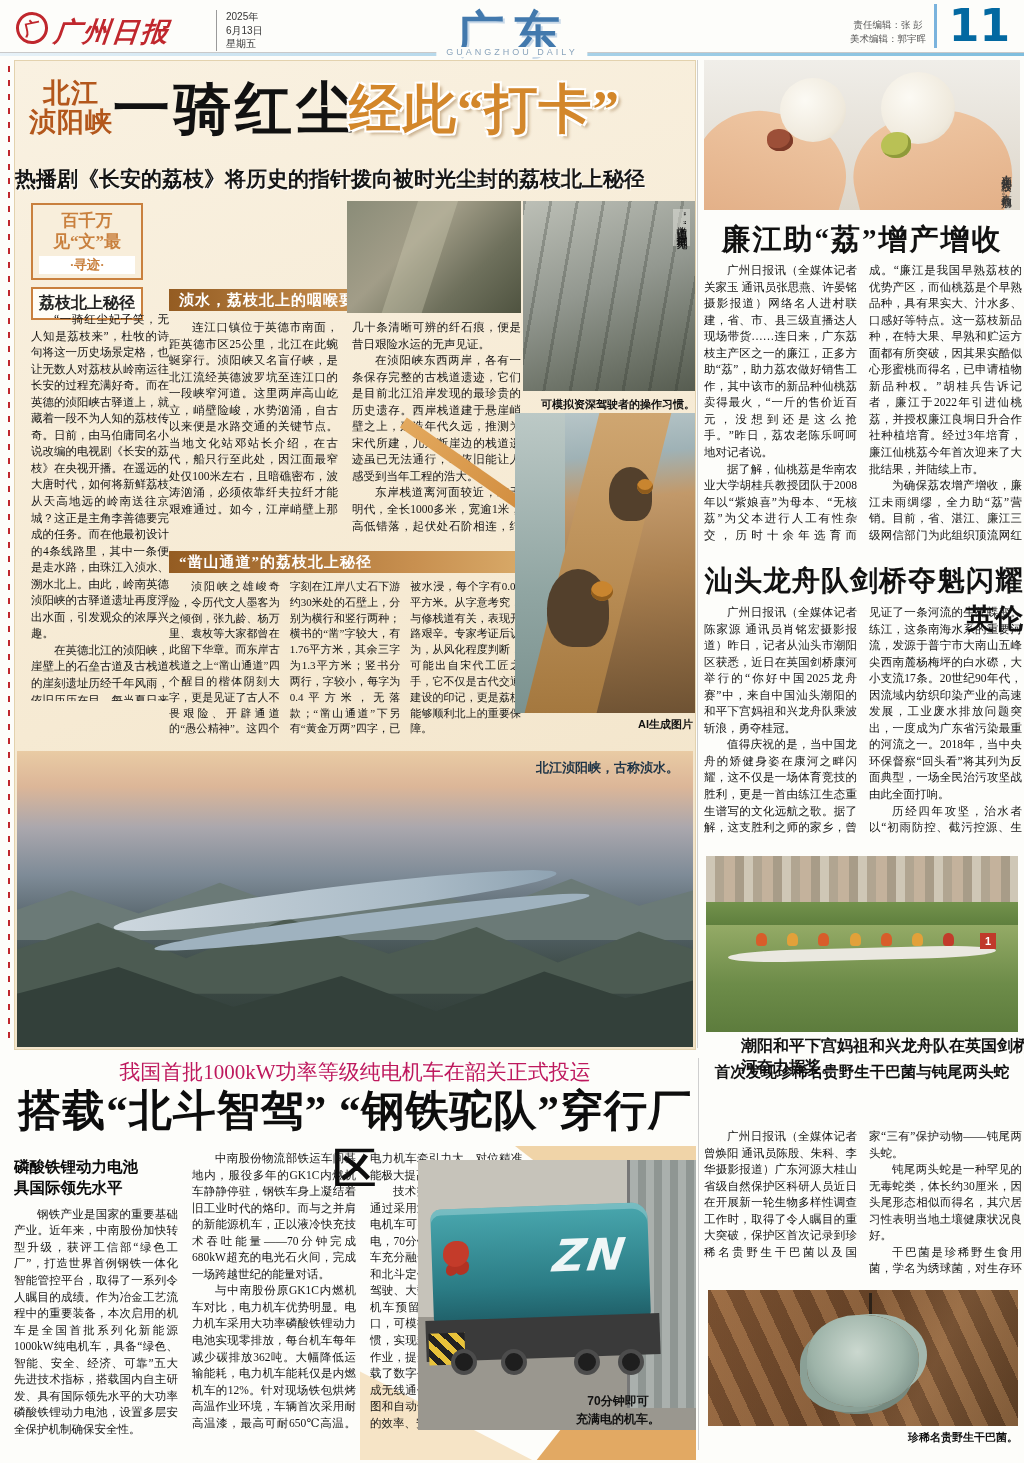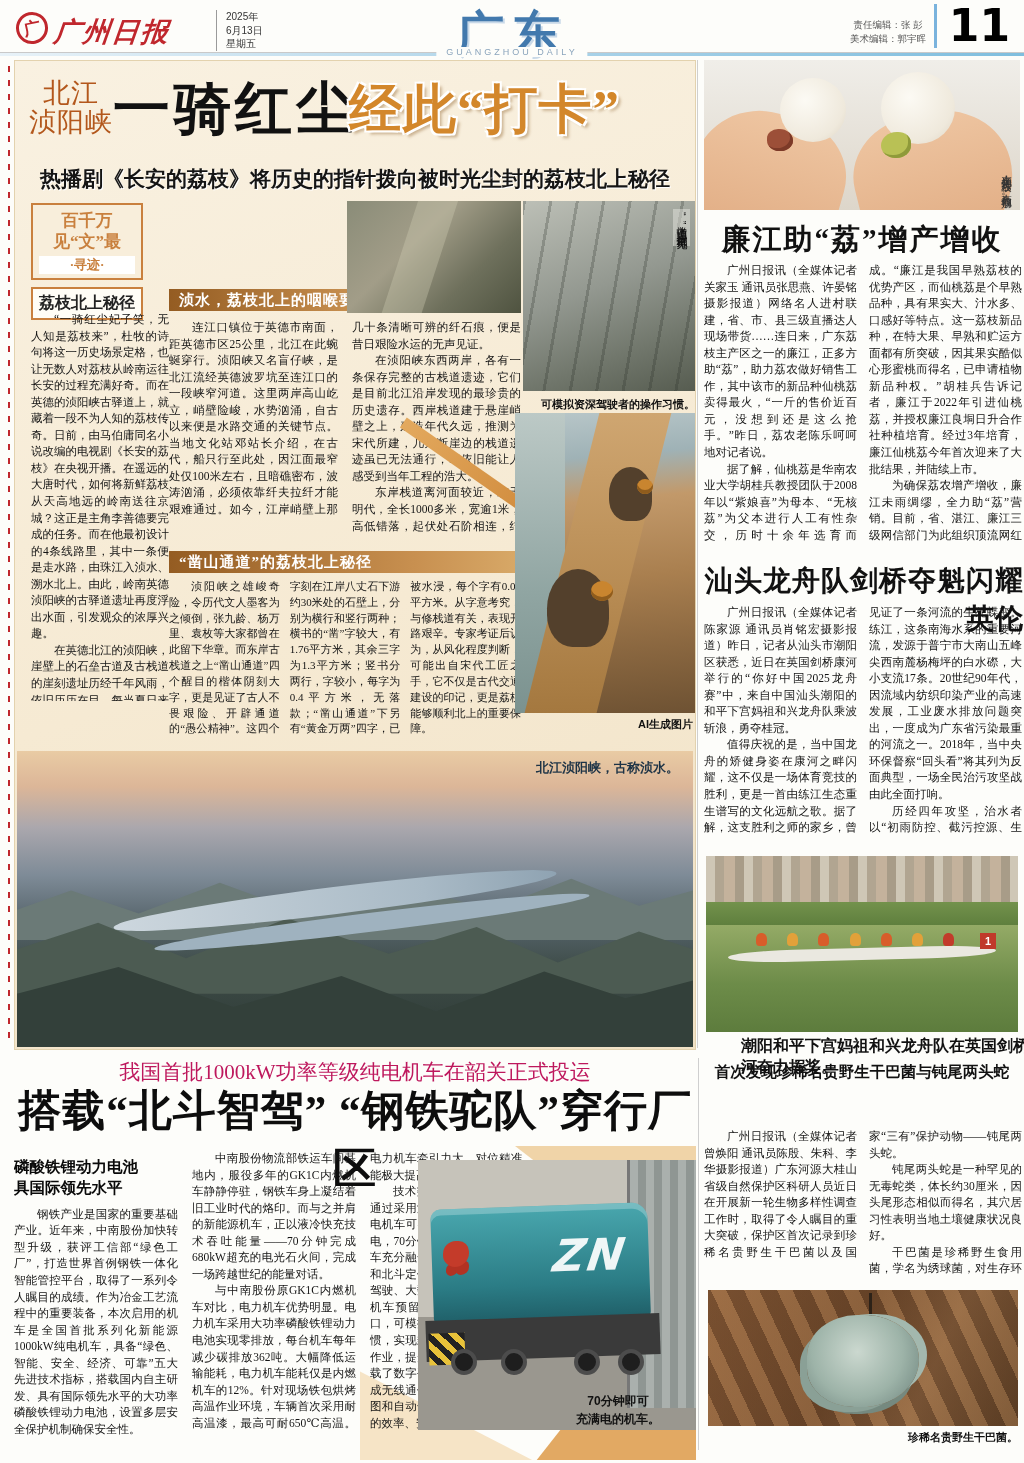--- a/index.html
+++ b/index.html
@@ -15,38 +15,38 @@
     font-style:italic;letter-spacing:2px;transform:skewX(-6deg);}
   .date-block{position:absolute;left:216px;top:10px;border-left:1px solid #9a9a9a;padding-left:9px;
     font-family:"Liberation Sans",sans-serif;font-size:10px;line-height:1.35;color:#333;}
   .sec-title{position:absolute;left:50%;top:2px;transform:translateX(-50%);font-size:48px;
     font-weight:900;color:#4279ad;letter-spacing:8px;text-shadow:2px 2px 0 #c9d9e8;}
   .sec-sub{position:absolute;left:50%;top:47px;transform:translateX(-50%);font-family:"Liberation Sans",sans-serif;
     font-size:9px;letter-spacing:3px;color:#8aa4bc;background:#fdfdfa;padding:0 10px;white-space:nowrap;}
   .editors{position:absolute;right:98px;top:18px;font-family:"Liberation Sans",sans-serif;
     font-size:9.5px;line-height:1.5;color:#555;text-align:center;}
   .page-num{position:absolute;right:14px;top:4px;border-left:3px solid #7ab3dd;padding-left:12px;
-    font-family:"DejaVu Sans",sans-serif;font-size:44px;font-weight:bold;color:#000000;line-height:1;}
+    font-family:"DejaVu Sans",sans-serif;font-size:44px;font-weight:bold;color:#0369a1;line-height:1;}
   .mast-rule{position:absolute;left:0;top:52px;width:100%;height:1px;background:#c9c9c9;}
   .mast-blue{position:absolute;left:0;top:53px;width:100%;height:3px;
     background:linear-gradient(90deg,#e8f2f8,#a9d2e8 55%,#7fbede);}
 
   
   .main-art{position:absolute;left:14px;top:60px;width:682px;height:990px;
     background:linear-gradient(160deg,#f9f1e1 0%,#f6ead3 55%,#f1e2c6 100%);
     border:1px solid #e3d2ae;}
   .left-ornament{position:absolute;left:8px;top:66px;width:2px;height:980px;
     background:repeating-linear-gradient(#c0272d 0 6px,transparent 6px 14px);}
 
   .kicker-badge{position:absolute;left:10px;top:18px;width:92px;text-align:center;font-size:27px;
-    line-height:1.08;font-weight:400;color:#b3571c;letter-spacing:1px;}
+    line-height:1.08;font-weight:700;color:#b3571c;letter-spacing:1px;}
   .hl-black{position:absolute;left:98px;top:10px;font-size:57px;font-weight:900;letter-spacing:4px;color:#111;font-family:Liberation Serif, serif;}
   .hl-orange{position:absolute;left:334px;top:13px;font-size:53px;font-weight:700;color:#d3872b;letter-spacing:1px;
     text-shadow:-2px -2px 0 #fff,2px -2px 0 #fff,-2px 2px 0 #fff,2px 2px 0 #fff,4px 4px 3px rgba(120,70,10,.35);}
-  .subtitle{position:absolute;left:0;top:104px;width:100%;text-align:center;font-size:21px;
+  .subtitle{position:absolute;left:0;top:104px;width:100%;text-align:left;font-size:21px;
     font-weight:700;color:#151515;text-shadow:1px 1px 0 #fff;}
 
   .series{position:absolute;left:16px;top:142px;width:112px;font-weight:800;text-align:center;}
   .series .s-box1{border:2px solid #c9803e;background:#f8eedb;color:#c9803e;padding:5px 2px 3px;
     font-size:17px;line-height:1.25;}
   .series .s-tag{background:#fff;color:#c9803e;font-size:13px;margin:3px 4px 1px;padding:1px 0;}
   .series .s-topic{border:2px solid #c9803e;background:#fffdf6;color:#222;font-size:16px;
     padding:4px 2px;margin-top:7px;}
 
   .body-txt{font-size:11.5px;line-height:1.44;text-align:justify;color:#141414;}

